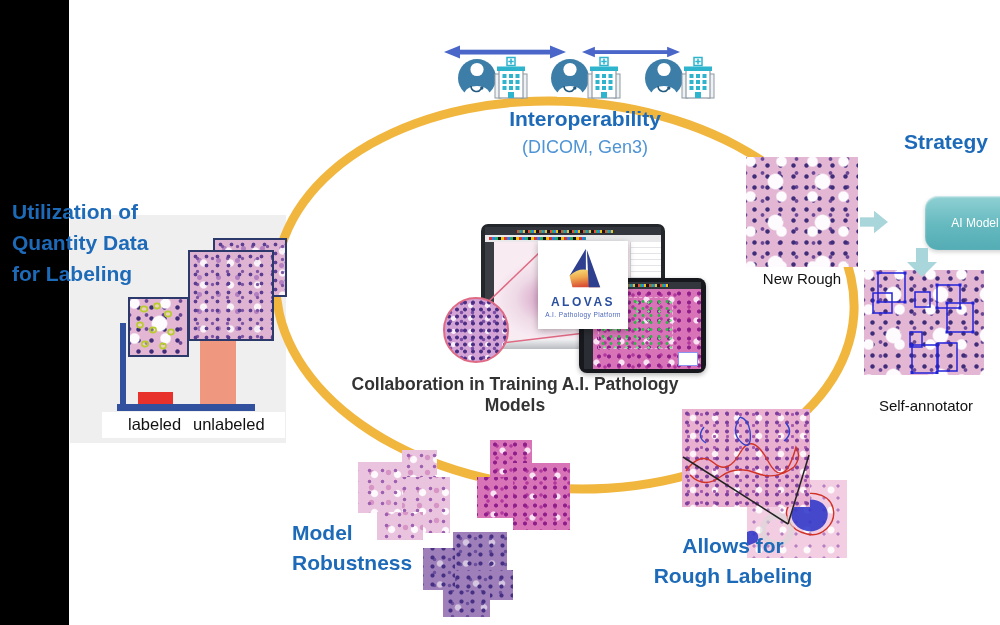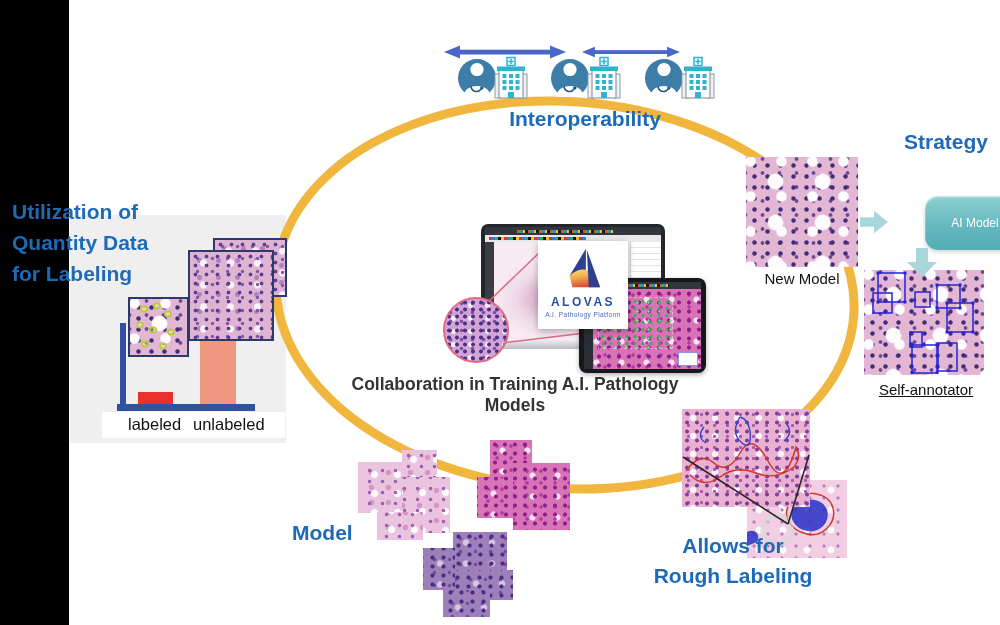--- a/index.html
+++ b/index.html
@@ -92,21 +92,21 @@
   
   #new-data-img{left:746px;top:157px;width:112px;height:110px;z-index:4;}
   #new-data-label{left:748px;top:270px;width:108px;text-align:center;font-size:15px;color:#111;z-index:5;}
   #arrow-to-model{left:860px;top:208px;z-index:5;}
   #ai-model-box{left:884px;top:196px;width:100px;height:54px;border-radius:13px;
     background:linear-gradient(180deg,#8fd0d3 0%,#64b9bf 55%,#54acb4 100%);
     box-shadow:inset 0 1px 2px rgba(255,255,255,.7),0 2px 4px rgba(0,0,0,.18);
     color:#fff;font-size:12px;text-align:center;line-height:54px;z-index:5;margin-left:41px;}
   #arrow-to-annot{left:905px;top:248px;z-index:6;}
   #self-annot-img{left:864px;top:270px;width:120px;height:105px;z-index:4;}
-  #self-annot-label{left:866px;top:381px;width:120px;text-align:center;font-size:15px;color:#111;z-index:5;text-decoration:underline;}
+  #self-annot-label{left:866px;top:397px;width:120px;text-align:center;font-size:15px;color:#111;z-index:5;}
   .annot-svg{position:absolute;left:0;top:0;}
 
   
   #laptop-screen{left:481px;top:224px;width:176px;height:113px;background:#23262b;
     border-radius:7px 7px 0 0;padding:3px 4px;z-index:3;}
   #laptop-base{left:474px;top:339px;width:190px;height:10px;
     background:linear-gradient(#f2f2f4,#b9bcc2);border-radius:3px 3px 7px 7px;z-index:3;}
   .lt-inner{position:relative;width:100%;height:100%;background:#f2eef0;overflow:hidden;}
   .bar-dark{position:absolute;left:0;top:0;width:100%;height:8px;background:#33363c;}
   .dots{position:absolute;left:18%;top:2.5px;width:55%;height:3px;
@@ -210,20 +210,21 @@
     </svg>
   <svg class="abs x-arrow" id="arrow1" width="122" height="16" viewBox="0 0 122 16">
       <use href="#x-arrow-122"></use>
     </svg>
   <svg class="abs x-arrow" id="arrow2" width="98" height="16" viewBox="0 0 122 16">
       <use href="#x-arrow-122"></use>
     </svg>
 
   <div class="abs h-blue" id="interop-block">
     <div>Interoperability</div>
+    <div id="interop-sub">(DICOM, Gen3)</div>
   </div>
 
   <div class="abs h-blue" id="left-title">
     <div>Utilization of</div>
     <div>Quantity Data</div>
     <div>for Labeling</div>
   </div>
   <div class="abs hne navy-border" id="unlabeled-img-back"></div>
   <div class="abs hne navy-border" id="unlabeled-img-front"></div>
   <div class="abs hne-vac navy-border" id="labeled-img">
@@ -246,21 +247,21 @@
   <div class="abs" id="bar-unlabeled"></div>
   <div class="abs" id="cat-strip">
     <span class="abs" id="cat-labeled">labeled</span>
     <span class="abs" id="cat-unlabeled">unlabeled</span>
   </div>
 
   <div class="abs h-blue" id="cls-title">
     <div>Strategy</div>
   </div>
   <div class="abs hne-vac" id="new-data-img"></div>
-  <div class="abs" id="new-data-label">New Model</div>
+  <div class="abs" id="new-data-label">New Rough</div>
   <svg class="abs" id="arrow-to-model" width="28" height="28" viewBox="0 0 30 28">
     <rect x="0" y="9" width="16" height="10" fill="#a9d6da"></rect>
     <polygon points="15,2 30,14 15,26" fill="#a9d6da"></polygon>
   </svg>
   <div class="abs" id="ai-model-box">AI Model</div>
   <svg class="abs" id="arrow-to-annot" width="34" height="30" viewBox="0 0 34 30">
     <rect x="11" y="0" width="12" height="15" fill="#a9d6da"></rect>
     <polygon points="2,14 17,29 32,14" fill="#a9d6da"></polygon>
   </svg>
   <div class="abs hne-vac" id="self-annot-img">
@@ -343,20 +344,21 @@
       <path d="M10,30 C19,21 31,22 35,29 L41.5,42 L13,42 Z" fill="url(#fanG)"></path>
       <polygon points="28,3 42,42 30,42" fill="#2e3f8f"></polygon>
     </svg>
     <div id="alovas-name">ALOVAS</div>
     <div id="alovas-sub">A.I. Pathology Platform</div>
   </div>
   <div class="abs" id="caption">Collaboration in Training A.I. Pathology Models</div>
 
   <div class="abs h-blue" id="mr-title">
     <div>Model</div>
+    <div>Robustness</div>
   </div>
   <div class="abs cluster" id="c1">
     <div class="patch hne-light" style="left:46px;top:2px;width:35px;height:37px"></div>
     <div class="patch hne-light" style="left:2px;top:14px;width:44px;height:51px;background-position:5px 3px"></div>
     <div class="patch hne-light" style="left:46px;top:29px;width:48px;height:56px;background-position:9px 6px"></div>
     <div class="patch hne-light" style="left:21px;top:64px;width:46px;height:28px;background-position:3px 8px"></div>
   </div>
   <div class="abs cluster" id="c2">
     <div class="patch hne-magenta" style="left:13px;top:0;width:42px;height:37px"></div>
     <div class="patch hne-magenta" style="left:0;top:37px;width:36px;height:41px;background-position:4px 6px"></div>

